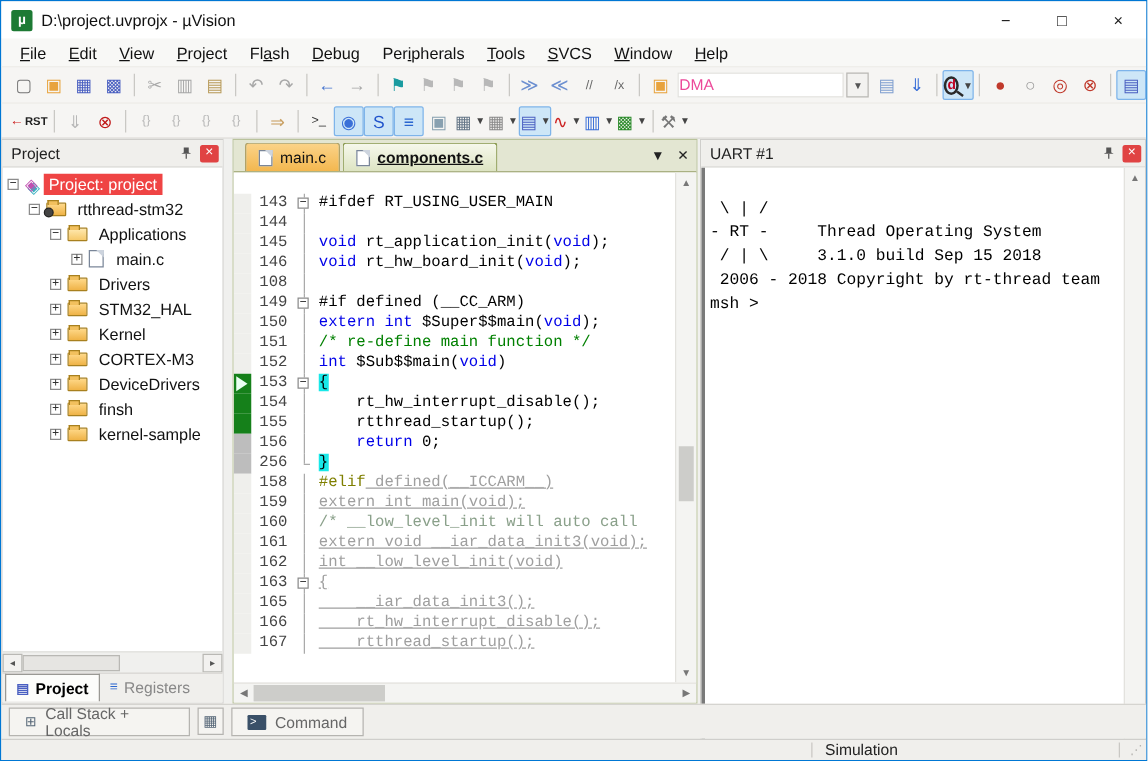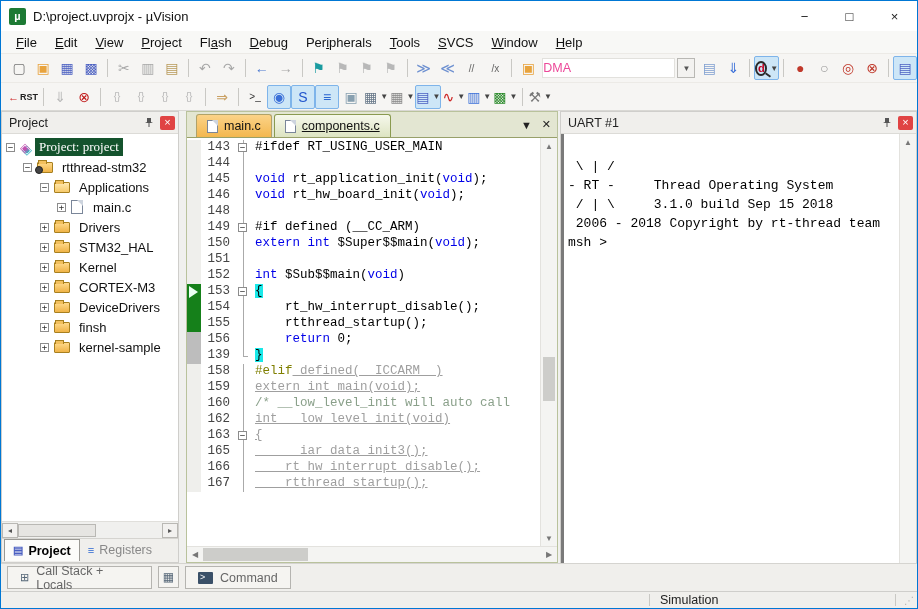--- a/index.html
+++ b/index.html
@@ -44,21 +44,21 @@
 
   
   .proj-panel { position:absolute; left:0; top:0; width:178px; height:452px; background:#fff; border:1px solid #cfcecb; display:flex; flex-direction:column; }
   .panel-header { height:22px; background:#f0efec; border-bottom:1px solid #dcdbd7; display:flex; align-items:center; padding:0 3px 0 7px; }
   .panel-title { font-size:12.5px; color:#222; flex:1; }
   .panel-pin { width:16px; height:16px; display:flex; align-items:center; justify-content:center; }
   .panel-close { width:15px; height:14px; background:#e04343; color:#fff; font-size:11px; line-height:13px; text-align:center; border-radius:2px; margin-left:3px; }
   .tree { flex:1; overflow:hidden; padding-top:3px; }
   .tree-row { height:20px; display:flex; align-items:center; font-size:13px; color:#111; white-space:nowrap; }
   .tree-row .lbl { padding:1px 4px; }
-  .tree-row.sel .lbl { background:#14532d; color:#fff;font-family:Liberation Serif, serif; }
+  .tree-row.sel .lbl { background:#ef4444; color:#fff; }
   .expander { width:9px; height:9px; border:1px solid #8c8c8c; background:#fff; font-size:9px; line-height:7px;
               text-align:center; color:#333; margin-right:5px; flex:none; font-family:"DejaVu Sans Mono",monospace; }
   .i-folder { width:16px; height:11px; background:linear-gradient(#ffd98a,#efb347); border:1px solid #a8801f; border-radius:1px;
               position:relative; margin-right:5px; flex:none; }
   .i-folder:before { content:""; position:absolute; top:-3px; left:0; width:7px; height:3px; background:#f2c05e; border:1px solid #a8801f; border-bottom:none; }
   .i-folder.open { background:linear-gradient(#ffe9b0,#f6c96a); }
   .i-folder.target:after { content:""; position:absolute; left:-3px; bottom:-2px; width:6px; height:6px; border-radius:50%; background:#444; border:1px solid #222; }
   .i-file { width:12px; height:14px; background:#fff; border:1px solid #7a8699; position:relative; margin-right:6px; flex:none; }
   .i-file:before { content:""; position:absolute; right:-1px; top:-1px; border:3px solid #cdd4de; border-left-color:transparent; border-bottom-color:transparent; }
   .i-project { color:#c050b0; font-size:13px; margin-right:5px; flex:none; text-shadow:2px 2px 0 #3bb0c0; }
@@ -76,27 +76,27 @@
   .splitter { position:absolute; left:178px; top:0; width:7px; height:452px; background:#f0f0ee; }
 
   
   .editor-frame { position:absolute; left:185px; top:0; width:372px; height:452px; border:1px solid #b9c29c; background:#fff; display:flex; flex-direction:column; }
   .tabstrip { height:26px; background:#e3e6d2; border-bottom:1px solid #98a06a; display:flex; align-items:flex-end; padding-left:9px; }
   .etab { height:23px; display:flex; align-items:center; gap:6px; padding:0 10px; font-size:12.5px; color:#111;
           border:1px solid #b0a268; border-bottom:none; border-radius:3px 3px 0 0; margin-right:2px; }
   .etab .tab-file { width:11px; height:13px; background:#fff; border:1px solid #7a8699; position:relative; }
   .etab .tab-file:before { content:""; position:absolute; right:-1px; top:-1px; border:3px solid #cdd4de; border-left-color:transparent; border-bottom-color:transparent; }
   .etab.modified { background:linear-gradient(#fbd388,#f3b74f); }
-  .etab.active { background:linear-gradient(#f6f8ec,#dde4c2); border-color:#8a9a50; font-weight:normal; }
+  .etab.active { background:linear-gradient(#f6f8ec,#dde4c2); border-color:#8a9a50; font-weight:bold; }
   .etab.active .tlabel { text-decoration:underline; }
   .strip-btns { margin-left:auto; display:flex; align-items:center; height:100%; padding-right:6px; gap:10px; }
   .strip-btn { font-size:11px; color:#222; }
 
   .code-wrap { flex:1; display:flex; overflow:hidden; background:#fff; }
-  .code-area { flex:1; overflow:hidden; font-family:"Liberation Mono","DejaVu Sans Mono",monospace; font-size:12.5px; padding-top:2px; }
+  .code-area { flex:1; overflow:hidden; font-family:"Liberation Mono","DejaVu Sans Mono",monospace; font-size:12.5px; padding-top:2px;margin-top:15px; }
   .cline { height:16px; display:flex; white-space:pre; }
   .gut { width:14px; flex:none; background:#efefec; }
   .gut.gr { background:#15801a; } .gut.gy { background:#bdbdbd; }
   .gut.gra { background:#15801a; position:relative; }
   .gut.gra:after { content:""; position:absolute; left:2px; top:2px; border-left:9px solid #eafff2; border-top:6px solid transparent; border-bottom:6px solid transparent; }
   .lnum { width:36px; flex:none; text-align:right; padding-right:7px; color:#444; }
   .fold { width:13px; flex:none; position:relative; }
   .fold:before { content:""; position:absolute; left:6px; top:0; bottom:0; width:1px; background:#aaa; }
   .fold .fm { position:absolute; left:1px; top:3px; width:9px; height:9px; background:#fff; border:1px solid #8c8c8c;
               font-size:9px; line-height:7px; text-align:center; color:#333; font-family:"DejaVu Sans Mono",monospace; }
@@ -443,33 +443,34 @@
             <span class="strip-btn">▼</span>
             <span class="strip-btn">✕</span>
           </span>
         </div>
       <div class="code-wrap">
         <div class="code-area" id="code">
             <div class="cline"><span class="gut"></span><span class="lnum">143</span><span class="fold"><span class="fm">−</span></span><span class="ctext"><span class="tk-p">#ifdef RT_USING_USER_MAIN</span></span></div>
             <div class="cline"><span class="gut"></span><span class="lnum">144</span><span class="fold"></span><span class="ctext"></span></div>
             <div class="cline"><span class="gut"></span><span class="lnum">145</span><span class="fold"></span><span class="ctext"><span class="tk-k">void</span><span class="tk-p"> rt_application_init(</span><span class="tk-k">void</span><span class="tk-p">);</span></span></div>
             <div class="cline"><span class="gut"></span><span class="lnum">146</span><span class="fold"></span><span class="ctext"><span class="tk-k">void</span><span class="tk-p"> rt_hw_board_init(</span><span class="tk-k">void</span><span class="tk-p">);</span></span></div>
-            <div class="cline"><span class="gut"></span><span class="lnum">148</span><span class="fold"></span><span class="ctext"></span></div>
+            <div class="cline"><span class="gut"></span><span class="lnum">108</span><span class="fold"></span><span class="ctext"></span></div>
             <div class="cline"><span class="gut"></span><span class="lnum">149</span><span class="fold"><span class="fm">−</span></span><span class="ctext"><span class="tk-p">#if defined (__CC_ARM)</span></span></div>
             <div class="cline"><span class="gut"></span><span class="lnum">150</span><span class="fold"></span><span class="ctext"><span class="tk-k">extern</span><span class="tk-p"> </span><span class="tk-k">int</span><span class="tk-p"> $Super$$main(</span><span class="tk-k">void</span><span class="tk-p">);</span></span></div>
-            <div class="cline"><span class="gut"></span><span class="lnum">151</span><span class="fold"></span></div>
+            <div class="cline"><span class="gut"></span><span class="lnum">151</span><span class="fold"></span><span class="ctext"><span class="tk-c">/* re-define main function */</span></span></div>
             <div class="cline"><span class="gut"></span><span class="lnum">152</span><span class="fold"></span><span class="ctext"><span class="tk-k">int</span><span class="tk-p"> $Sub$$main(</span><span class="tk-k">void</span><span class="tk-p">)</span></span></div>
             <div class="cline"><span class="gut gra"></span><span class="lnum">153</span><span class="fold"><span class="fm">−</span></span><span class="ctext"><span class="tk-cy">{</span></span></div>
             <div class="cline"><span class="gut gr"></span><span class="lnum">154</span><span class="fold"></span><span class="ctext"><span class="tk-p">    rt_hw_interrupt_disable();</span></span></div>
             <div class="cline"><span class="gut gr"></span><span class="lnum">155</span><span class="fold"></span><span class="ctext"><span class="tk-p">    rtthread_startup();</span></span></div>
             <div class="cline"><span class="gut gy"></span><span class="lnum">156</span><span class="fold"></span><span class="ctext"><span class="tk-p">    </span><span class="tk-k">return</span><span class="tk-p"> 0;</span></span></div>
-            <div class="cline"><span class="gut gy"></span><span class="lnum">139</span><span class="fold end"></span><span class="ctext"><span class="tk-cy">}</span></span></div>
+            <div class="cline"><span class="gut gy"></span><span class="lnum">256</span><span class="fold end"></span><span class="ctext"><span class="tk-cy">}</span></span></div>
             <div class="cline"><span class="gut"></span><span class="lnum">158</span><span class="fold"></span><span class="ctext"><span class="tk-o">#elif</span><span class="tk-g"> defined(__ICCARM__)</span></span></div>
             <div class="cline"><span class="gut"></span><span class="lnum">159</span><span class="fold"></span><span class="ctext"><span class="tk-g">extern int main(void);</span></span></div>
             <div class="cline"><span class="gut"></span><span class="lnum">160</span><span class="fold"></span><span class="ctext"><span class="tk-gc">/* __low_level_init will auto call</span></span></div>
+            <div class="cline"><span class="gut"></span><span class="lnum">161</span><span class="fold"></span><span class="ctext"><span class="tk-g">extern void __iar_data_init3(void);</span></span></div>
             <div class="cline"><span class="gut"></span><span class="lnum">162</span><span class="fold"></span><span class="ctext"><span class="tk-g">int __low_level_init(void)</span></span></div>
             <div class="cline"><span class="gut"></span><span class="lnum">163</span><span class="fold"><span class="fm">−</span></span><span class="ctext"><span class="tk-g">{</span></span></div>
             <div class="cline"><span class="gut"></span><span class="lnum">165</span><span class="fold"></span><span class="ctext"><span class="tk-g">    __iar_data_init3();</span></span></div>
             <div class="cline"><span class="gut"></span><span class="lnum">166</span><span class="fold"></span><span class="ctext"><span class="tk-g">    rt_hw_interrupt_disable();</span></span></div>
             <div class="cline"><span class="gut"></span><span class="lnum">167</span><span class="fold"></span><span class="ctext"><span class="tk-g">    rtthread_startup();</span></span></div>
           </div>
         <div class="vscroll">
           <span class="vs-arrow">▲</span>
           <div class="vs-track">
               <div class="vs-thumb" style="top:54%;height:44px"></div>

